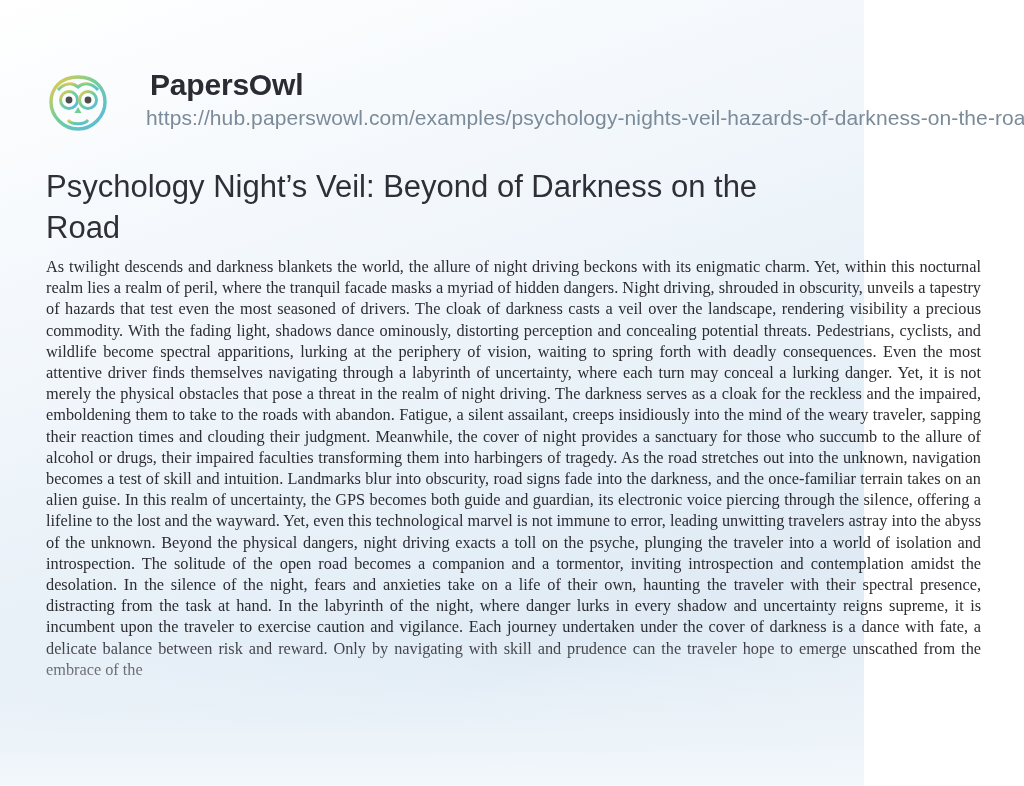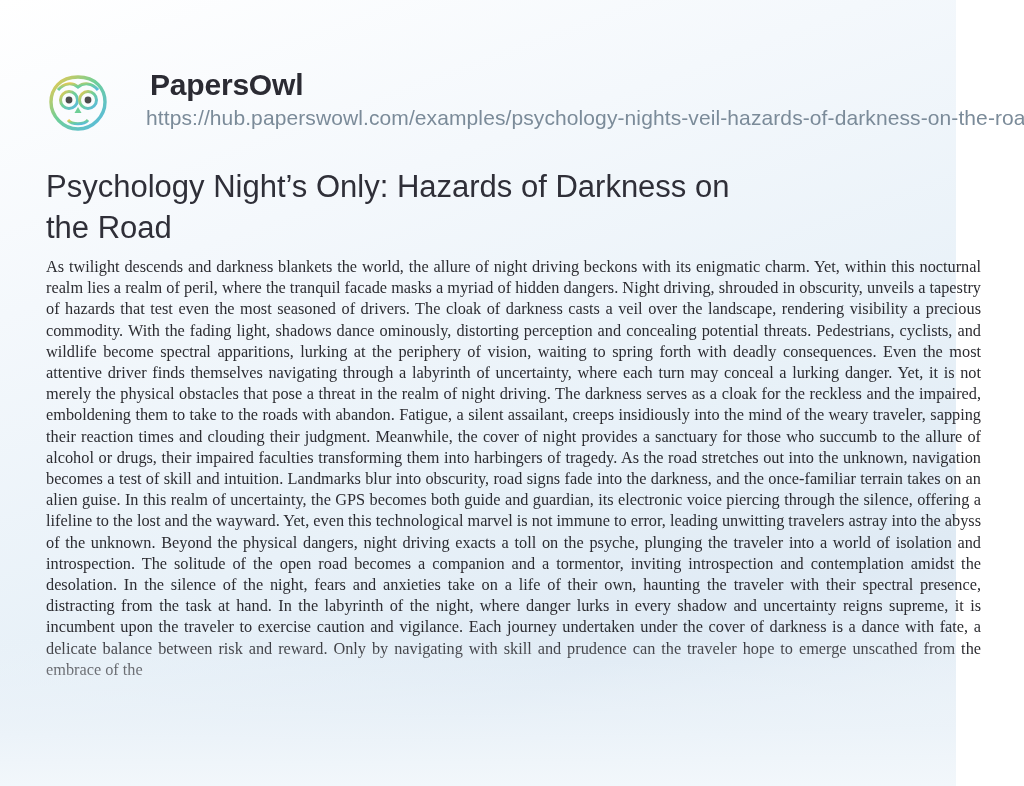--- a/index.html
+++ b/index.html
@@ -8,21 +8,21 @@
   }
   body {
     width: 1024px;
     height: 786px;
     font-family: "Liberation Sans", sans-serif;
     background: #ffffff;
     overflow: hidden;
   }
   .page {
     position: relative;
-    width: 956px;
+    width: 864px;
     height: 786px;
     background: linear-gradient(160deg, #ffffff 0%, #f4f8fc 28%, #e8f1f8 58%, #dfeaf4 78%, #eef4f9 100%);
     box-sizing: border-box;
   }
   .page::after {
     content: "";
     position: absolute;
     left: 0; right: 0; bottom: 0;
     height: 150px;
     background: linear-gradient(180deg, rgba(232,241,248,0) 0%, rgba(236,243,249,0.85) 60%, #f2f7fb 100%);
@@ -116,17 +116,17 @@
         <path d="M32 33 L28.5 39 L35.5 39 Z" fill="#6fcf97"></path>
         <path d="M22 46 C26 51 38 51 42 46" fill="none" stroke="url(#owlgrad)" stroke-width="3"></path>
       </svg>
     </div>
 
     <div class="brand">PapersOwl</div>
 
     <div class="url">https://hub.paperswowl.com/examples/psychology-nights-veil-hazards-of-darkness-on-the-road/</div>
   </div>
 
-  <h1 class="title">Psychology Night’s Only: Hazards of Darkness on the Road</h1>
+  <h1 class="title">Psychology Night’s Veil: Beyond of Darkness on the Road</h1>
 
   <div class="article">As twilight descends and darkness blankets the world, the allure of night driving beckons with its enigmatic charm. Yet, within this nocturnal realm lies a realm of peril, where the tranquil facade masks a myriad of hidden dangers. Night driving, shrouded in obscurity, unveils a tapestry of hazards that test even the most seasoned of drivers. The cloak of darkness casts a veil over the landscape, rendering visibility a precious commodity. With the fading light, shadows dance ominously, distorting perception and concealing potential threats. Pedestrians, cyclists, and wildlife become spectral apparitions, lurking at the periphery of vision, waiting to spring forth with deadly consequences. Even the most attentive driver finds themselves navigating through a labyrinth of uncertainty, where each turn may conceal a lurking danger. Yet, it is not merely the physical obstacles that pose a threat in the realm of night driving. The darkness serves as a cloak for the reckless and the impaired, emboldening them to take to the roads with abandon. Fatigue, a silent assailant, creeps insidiously into the mind of the weary traveler, sapping their reaction times and clouding their judgment. Meanwhile, the cover of night provides a sanctuary for those who succumb to the allure of alcohol or drugs, their impaired faculties transforming them into harbingers of tragedy. As the road stretches out into the unknown, navigation becomes a test of skill and intuition. Landmarks blur into obscurity, road signs fade into the darkness, and the once-familiar terrain takes on an alien guise. In this realm of uncertainty, the GPS becomes both guide and guardian, its electronic voice piercing through the silence, offering a lifeline to the lost and the wayward. Yet, even this technological marvel is not immune to error, leading unwitting travelers astray into the abyss of the unknown. Beyond the physical dangers, night driving exacts a toll on the psyche, plunging the traveler into a world of isolation and introspection. The solitude of the open road becomes a companion and a tormentor, inviting introspection and contemplation amidst the desolation. In the silence of the night, fears and anxieties take on a life of their own, haunting the traveler with their spectral presence, distracting from the task at hand. In the labyrinth of the night, where danger lurks in every shadow and uncertainty reigns supreme, it is incumbent upon the traveler to exercise caution and vigilance. Each journey undertaken under the cover of darkness is a dance with fate, a delicate balance between risk and reward. Only by navigating with skill and prudence can the traveler hope to emerge unscathed from the embrace of the</div>
 
 </div>
 
 </body></html>

